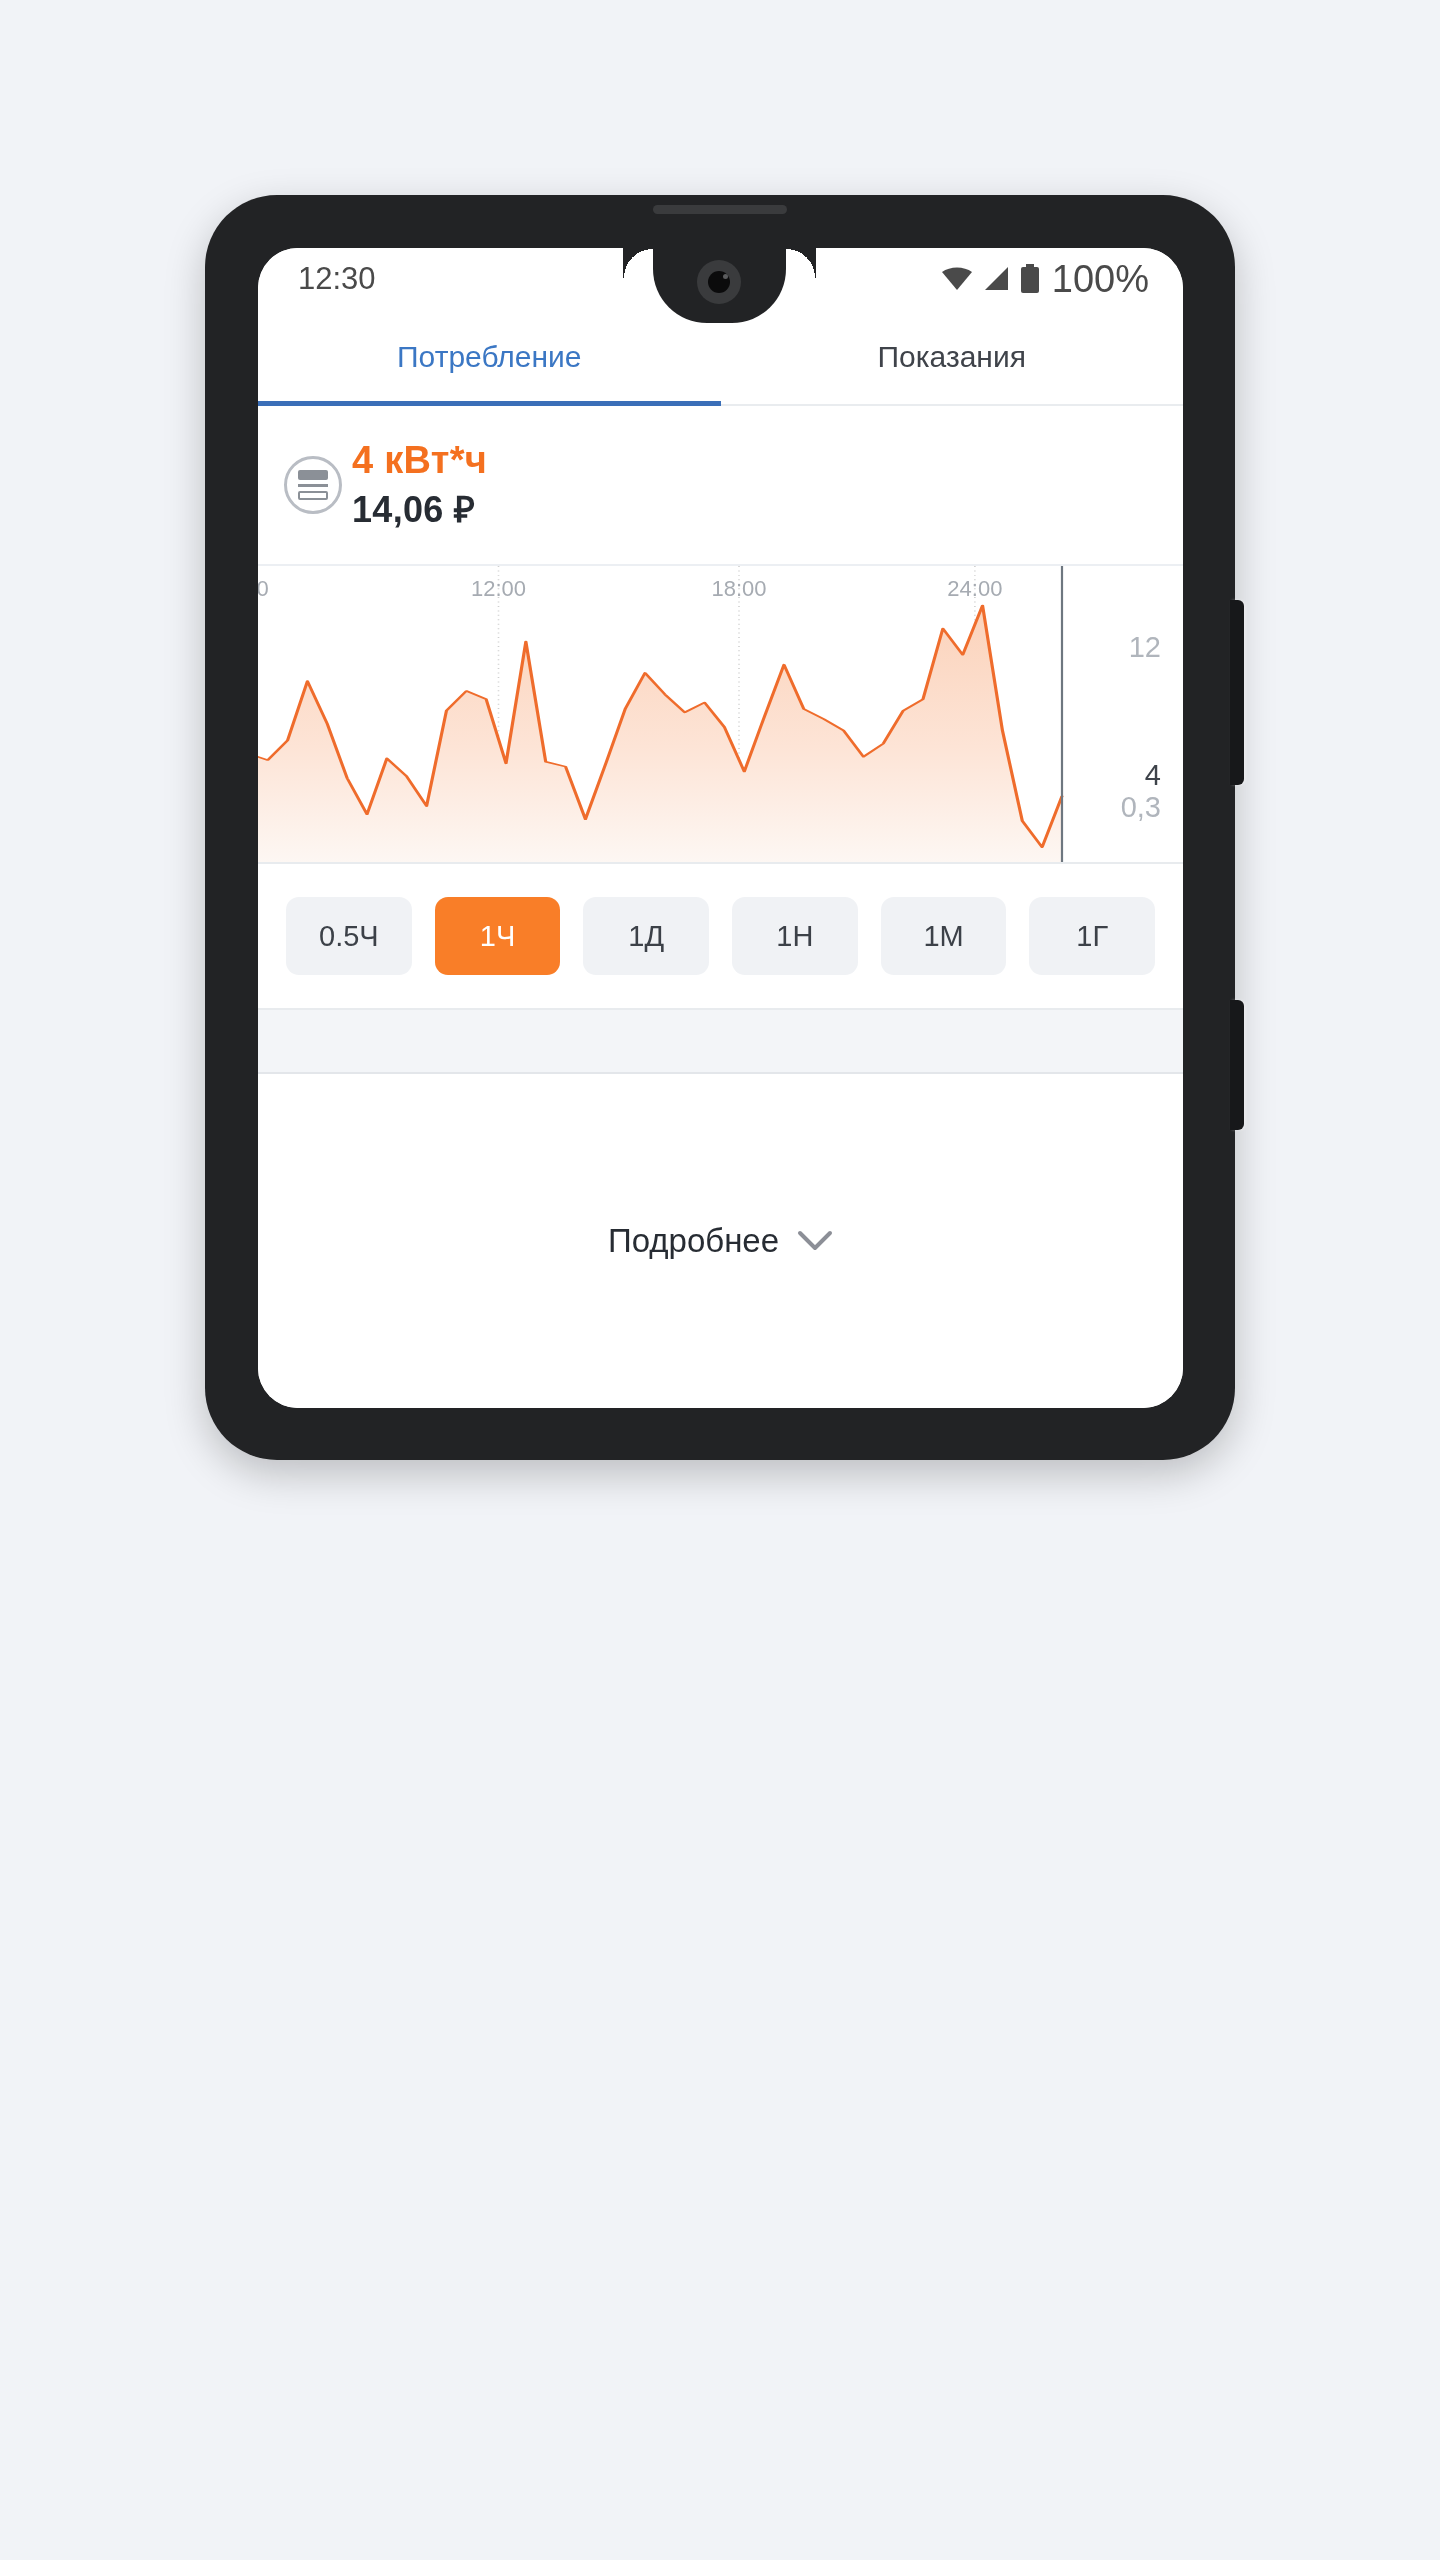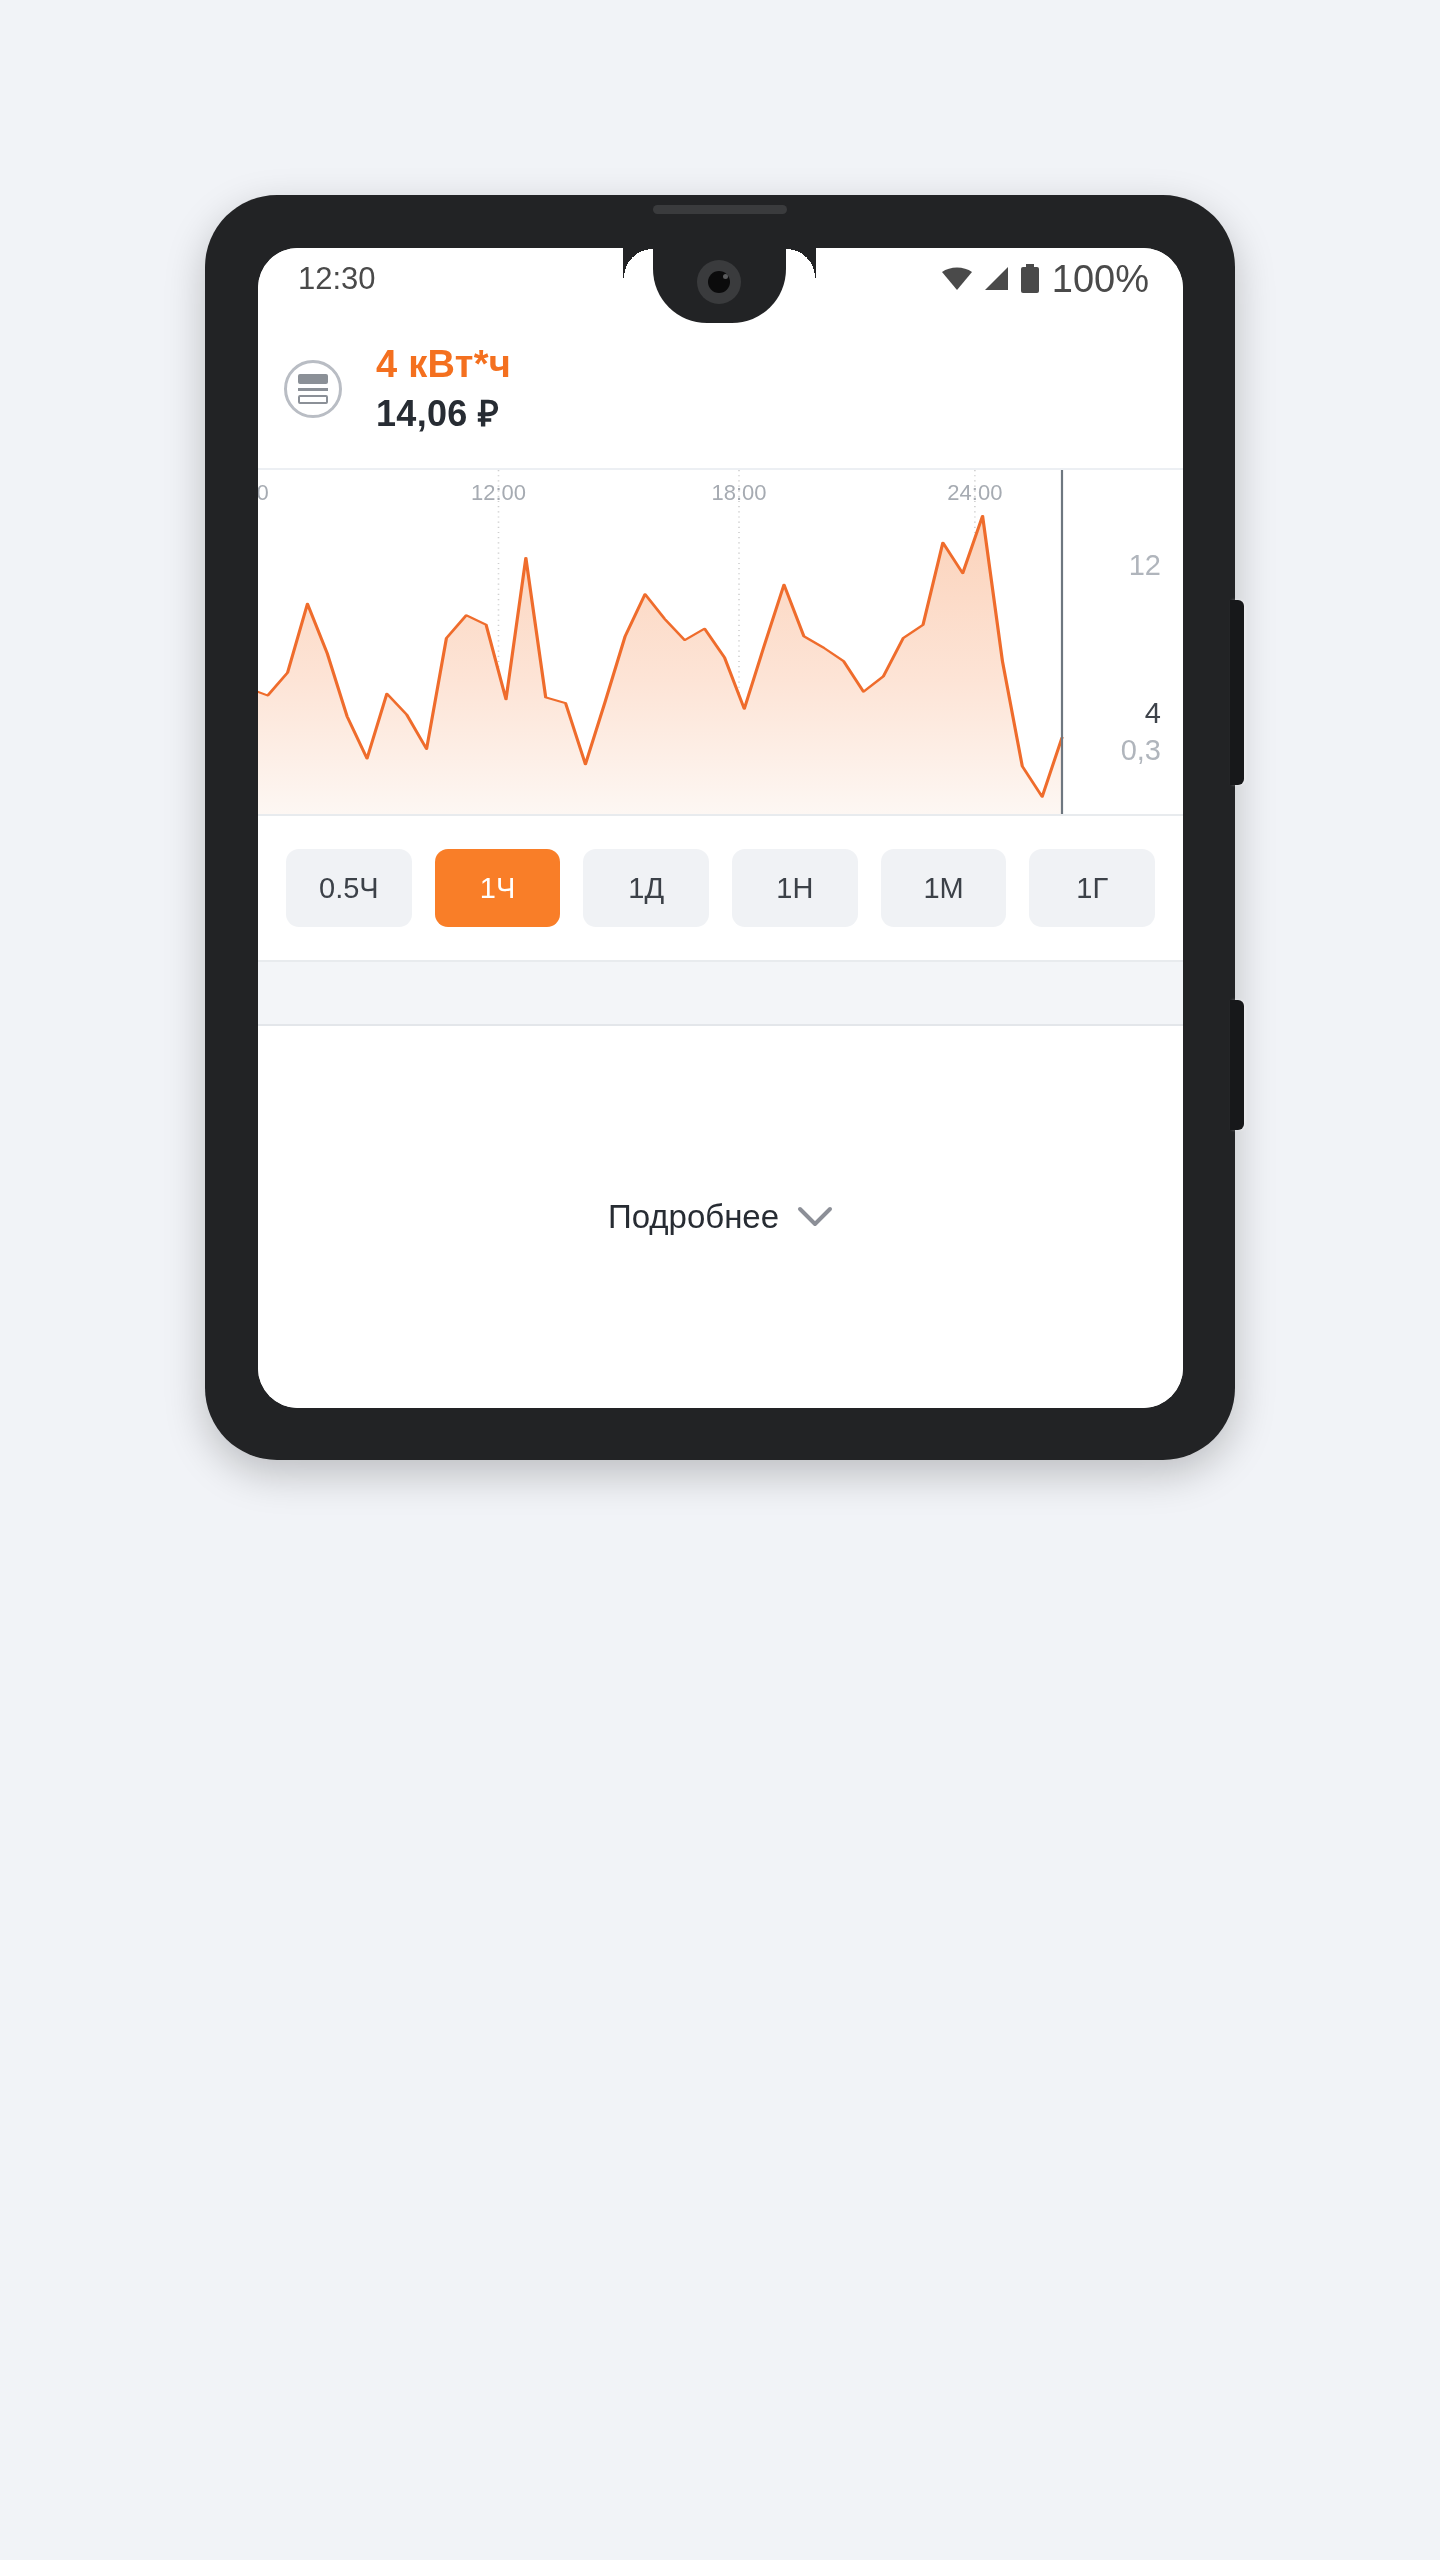--- a/index.html
+++ b/index.html
@@ -206,21 +206,21 @@
   }
   .meter-icon .bar-b {
     width: 30px; height: 3px;
     background: #8b9097;
   }
   .meter-icon .bar-c {
     width: 30px; height: 9px;
     border: 2px solid #8b9097;
     border-radius: 2px;
   }
-  .summary-text { margin-left: 34px; }
+  .summary-text { margin-left: 10px; }
   .kwh {
     font-size: 38px;
     font-weight: bold;
     color: #f4701f;
     line-height: 1.16;
     letter-spacing: .3px;
   }
   .rub {
     font-size: 36px;
     font-weight: bold;
@@ -329,20 +329,28 @@
         </svg>
         <svg width="22" height="30" viewBox="0 0 22 30">
           <rect x="7" y="0" width="8" height="4" fill="#4a4a4a"></rect>
           <rect x="2" y="3" width="18" height="26" rx="2" fill="#4a4a4a"></rect>
         </svg>
         <span class="status-batt-pct">100%</span>
       </div>
     </div>
 
 
+    <div class="tabs">
+      <div class="tab active">
+        <span>Потребление</span>
+      </div>
+      <div class="tab">
+        <span>Показания</span>
+      </div>
+    </div>
 
     <div class="summary">
       <div class="meter-icon">
         <div class="bar-a"></div>
         <div class="bar-b"></div>
         <div class="bar-c"></div>
       </div>
       <div class="summary-text">
         <div class="kwh">4 кВт*ч</div>
         <div class="rub">14,06 ₽</div>

